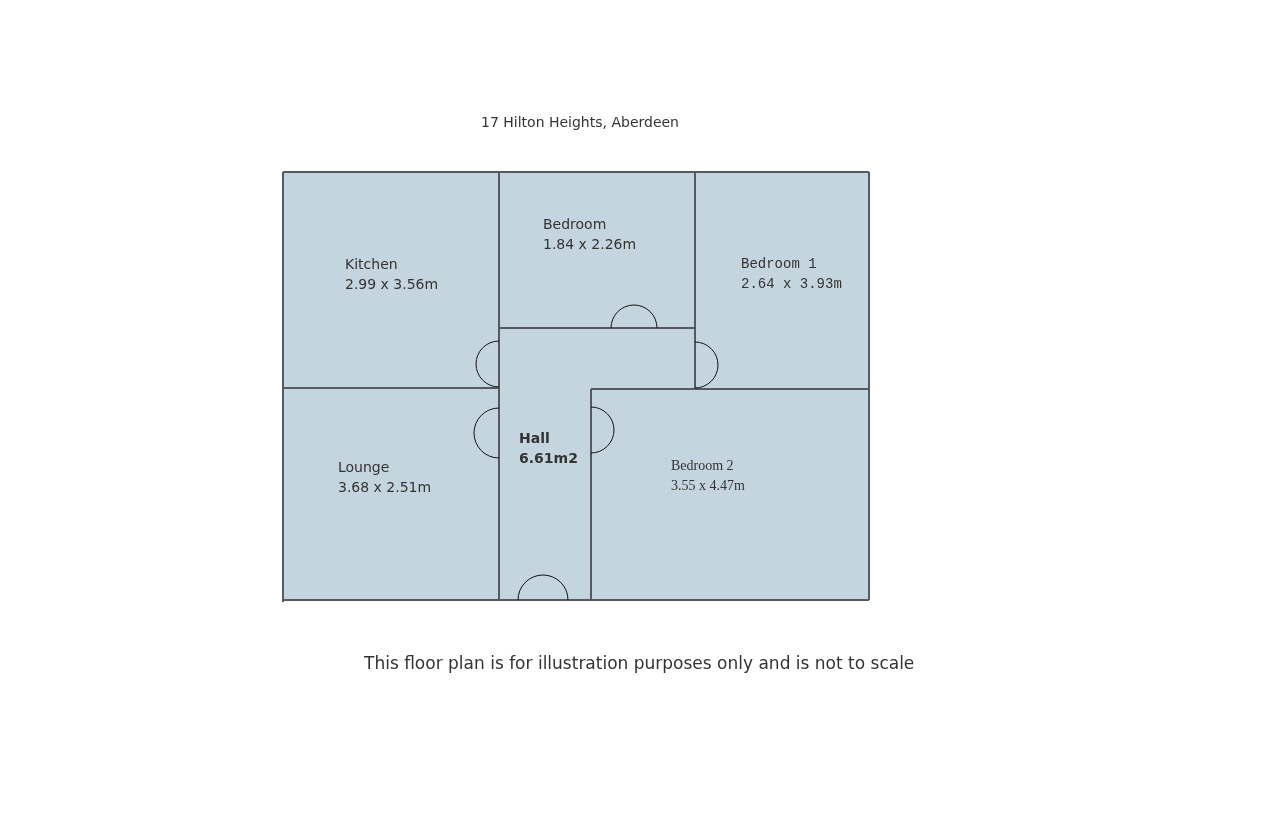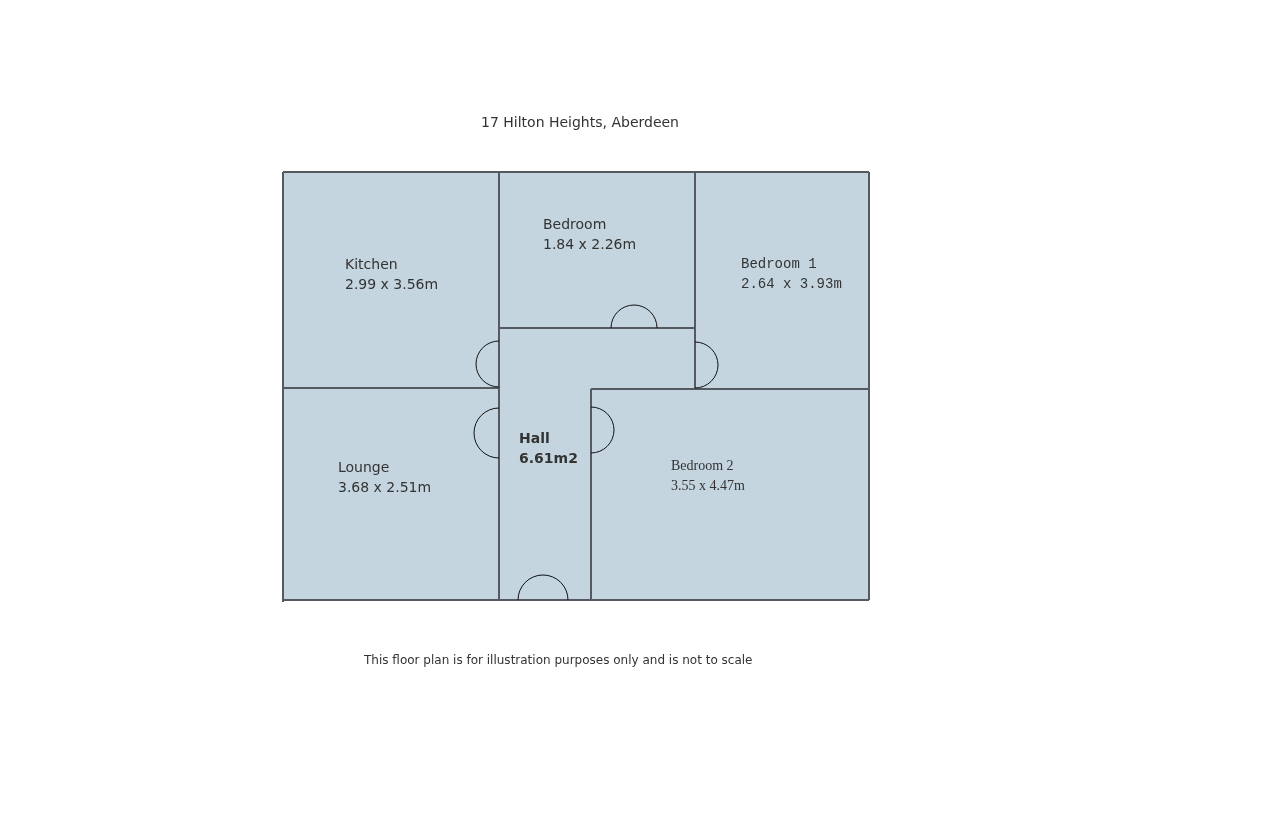--- a/index.html
+++ b/index.html
@@ -1,19 +1,19 @@
 <!DOCTYPE html>
 <html><head>
 <meta charset="utf-8">
 <style>
   html, body { margin:0; padding:0; background:#ffffff; }
   body { width:1276px; height:834px; position:relative; overflow:hidden;
          font-family:"DejaVu Sans", "Liberation Sans", sans-serif; color:#333333; }
   .title { position:absolute; left:481px; top:114px; font-size:14px; white-space:nowrap; }
-  .disclaimer { position:absolute; left:364px; top:653px; font-size:12px; white-space:nowrap; }
+  .disclaimer { position:absolute; left:364px; top:653px; font-size:17px; white-space:nowrap; }
   svg.plan { position:absolute; left:0; top:0; }
   .label { position:absolute; font-size:14px; line-height:20px; white-space:nowrap; }
   .label span { display:block; }
 </style>
 </head>
 <body>
 
 <div class="title">17 Hilton Heights, Aberdeen</div>
 
 <svg class="plan" width="1276" height="834">

